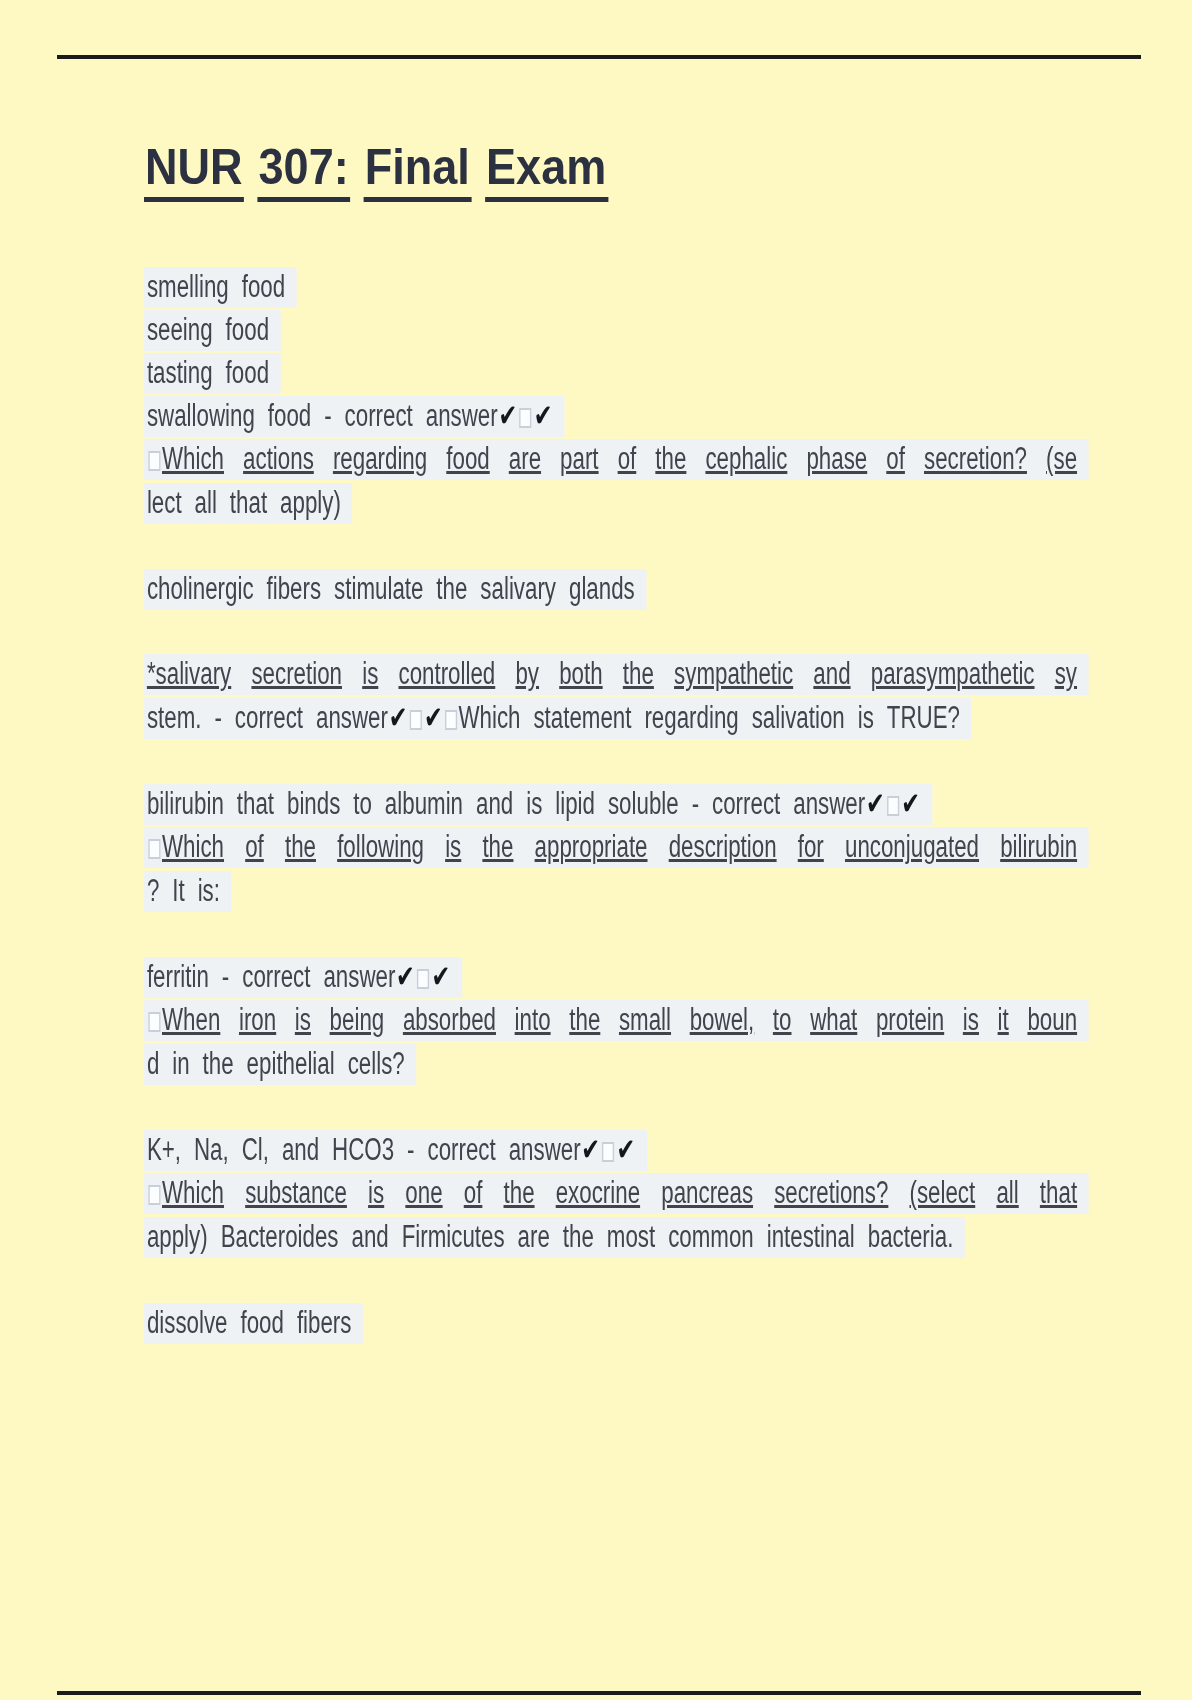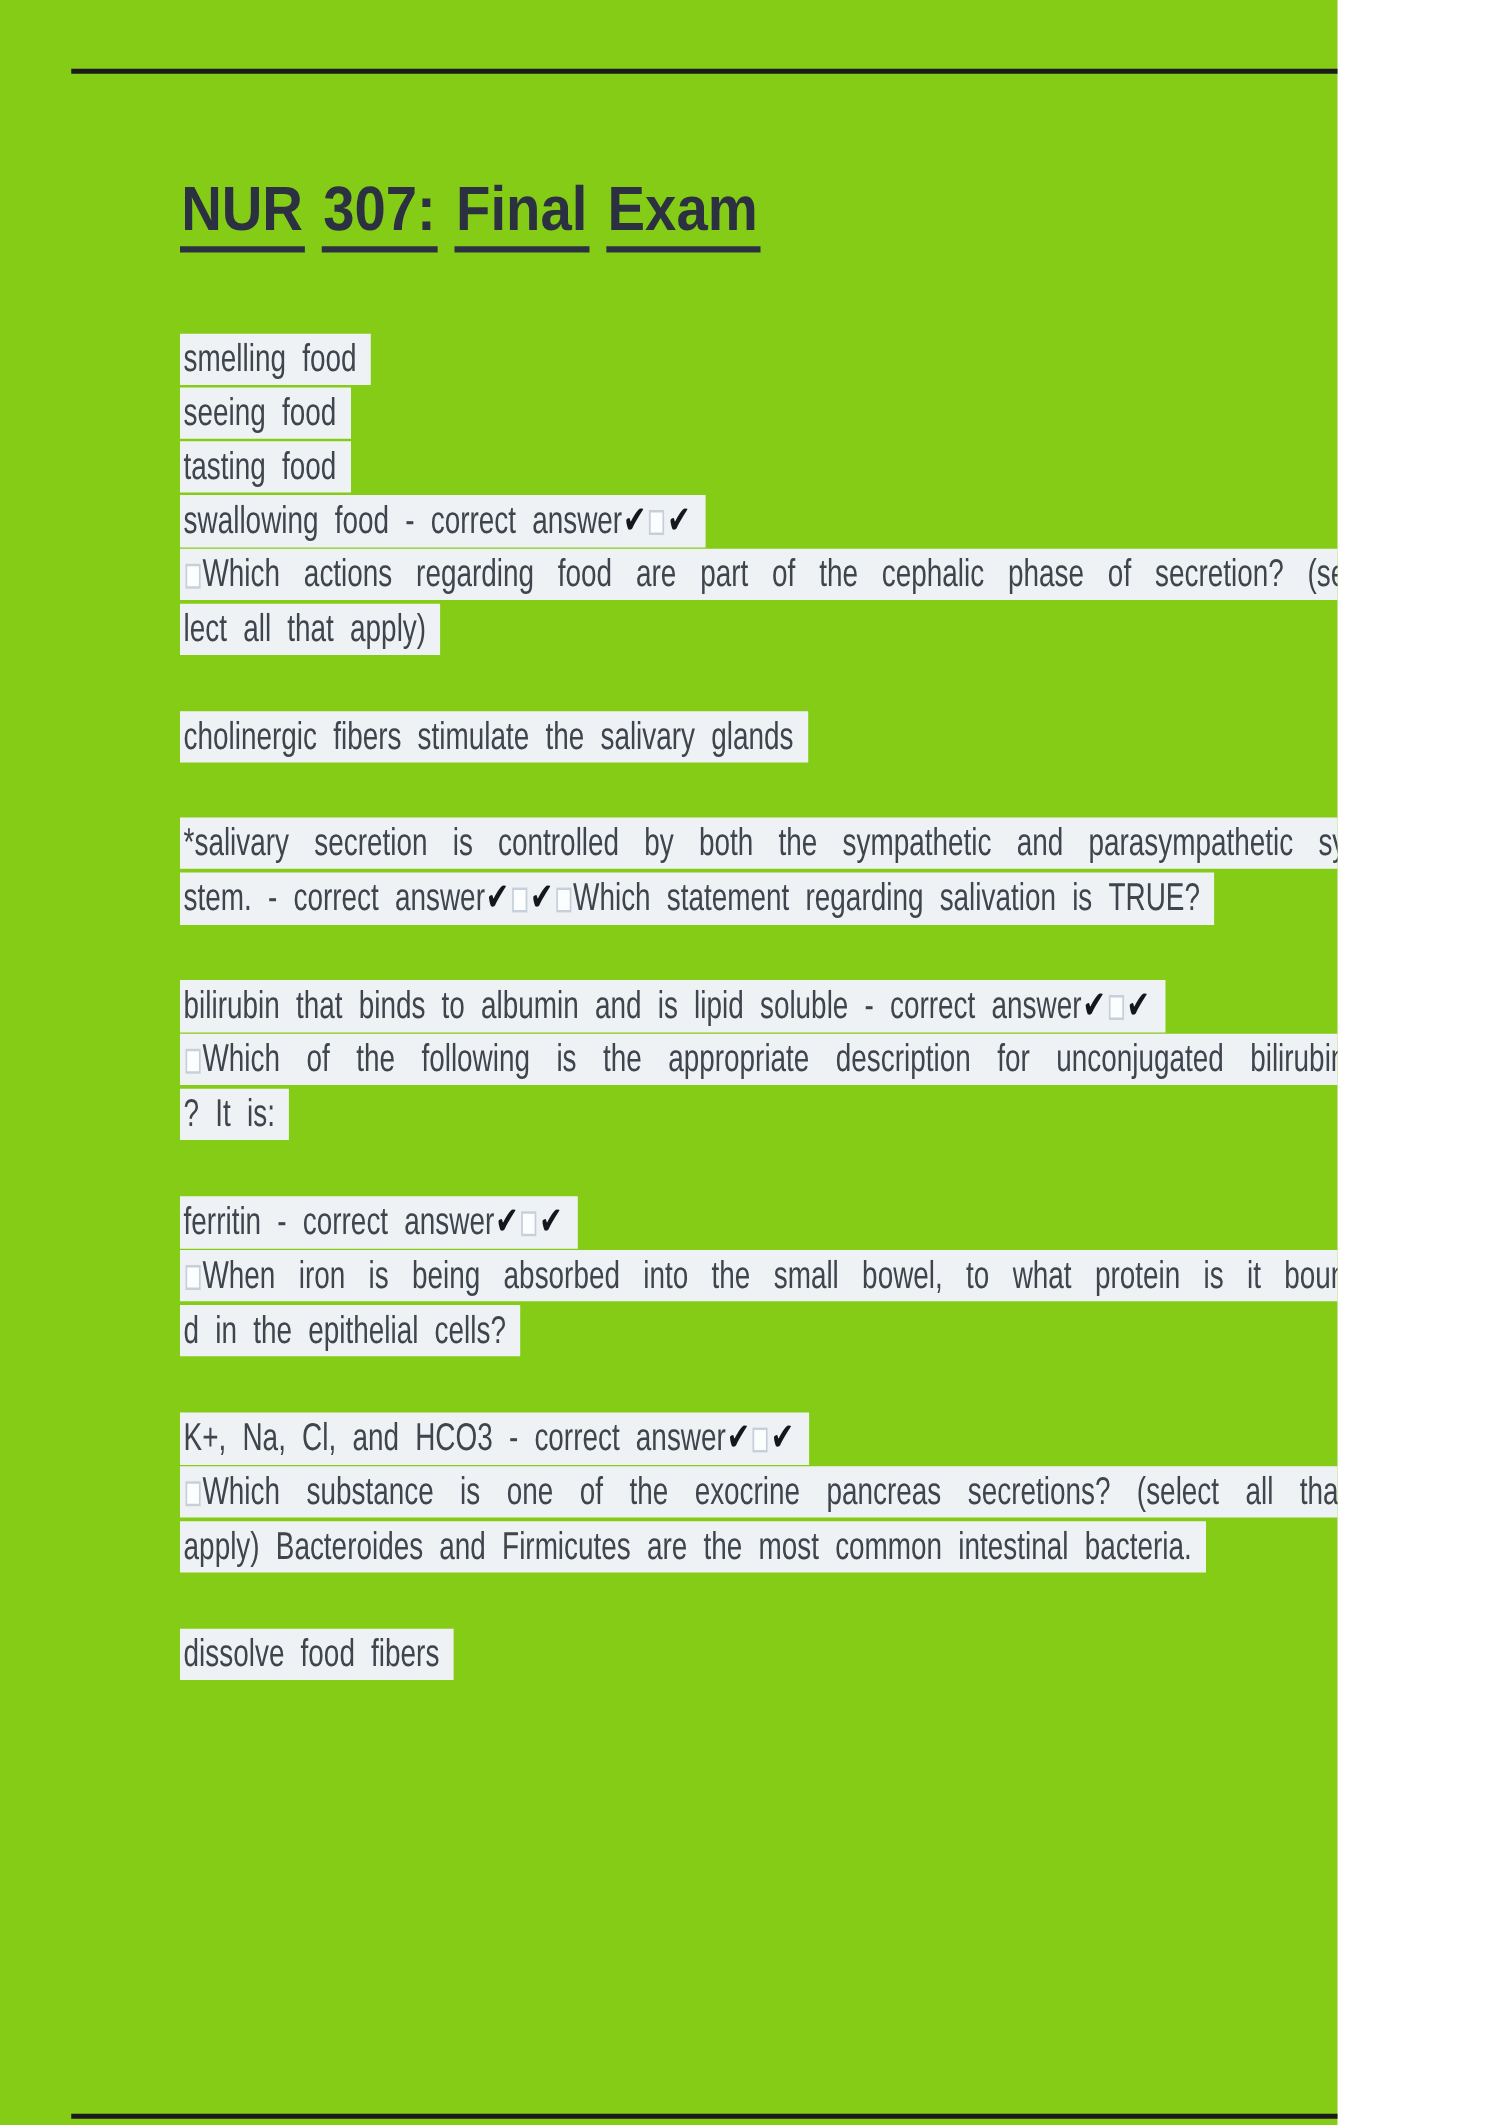--- a/index.html
+++ b/index.html
@@ -1,19 +1,19 @@
 <!DOCTYPE html>
 <html style="--highlight: #eff2f5; --text: #3f444d; --title: #2b3140; --rule: #1b1b1b;"><head>
 <meta charset="utf-8">
 <style>
   html,body{margin:0;padding:0;background:#ffffff;}
   .page{
     position:relative;
-    width:1070px;height:1700px;
-    background:#84cc16;
+    width:1192px;height:1700px;
+    background:#fef9c3;
     overflow:hidden;
     font-family:"Liberation Sans", sans-serif;
   }
   .rule{
     position:absolute;
     left:57px;width:1084px;height:4px;
     background:var(--rule,#1b1b1b);
   }
   .rule.top{top:55px;}
   .rule.bottom{top:1691px;}
@@ -29,21 +29,21 @@
     border-bottom:5px solid currentColor;
     padding:0 2px 5px 1px;
     line-height:50px;
   }
   .docbody{
     position:absolute;left:144px;top:266px;width:948px;
     color:var(--text,#3f444d);
     font-size:31px;
   }
   .paragraph{margin:0 0 43px 0;}
-  .line{height:43px;}
+  .line{height:43px;text-decoration:underline;}
   .hl{
     display:inline-flex;column-gap:18px;align-items:baseline;
     background:var(--highlight,#eff2f5);
     padding:4px 16px 6px 4px;
     line-height:31px;
     margin-top:1px;
     transform:scaleX(0.72);transform-origin:0 50%;
     white-space:nowrap;
   }
   .line.full .hl{

